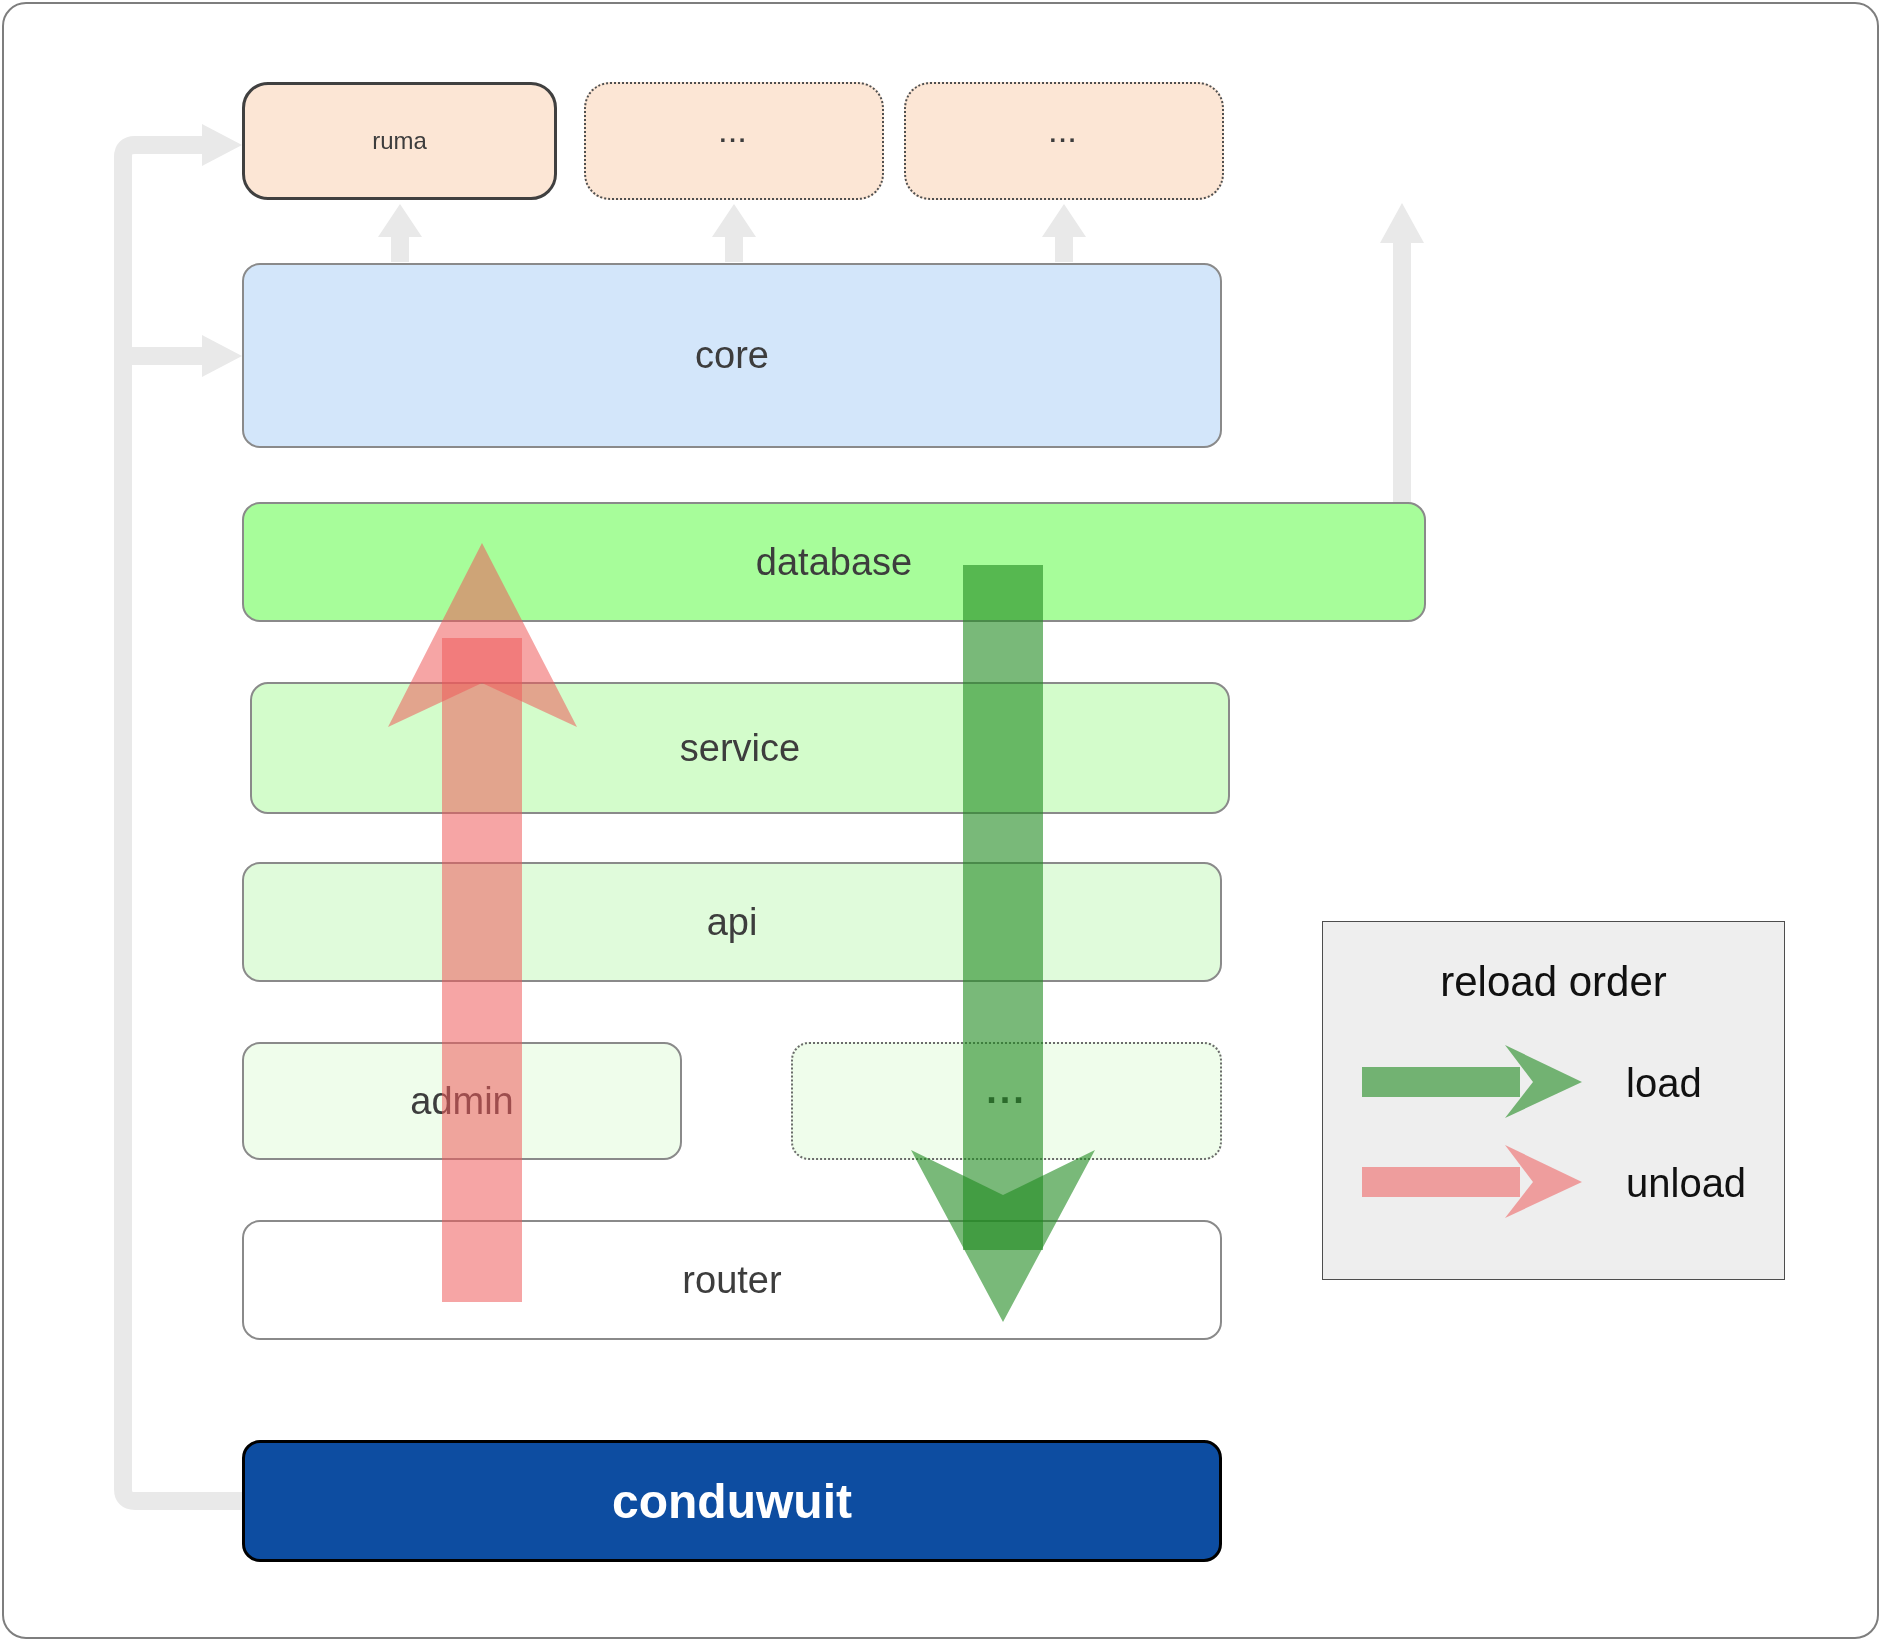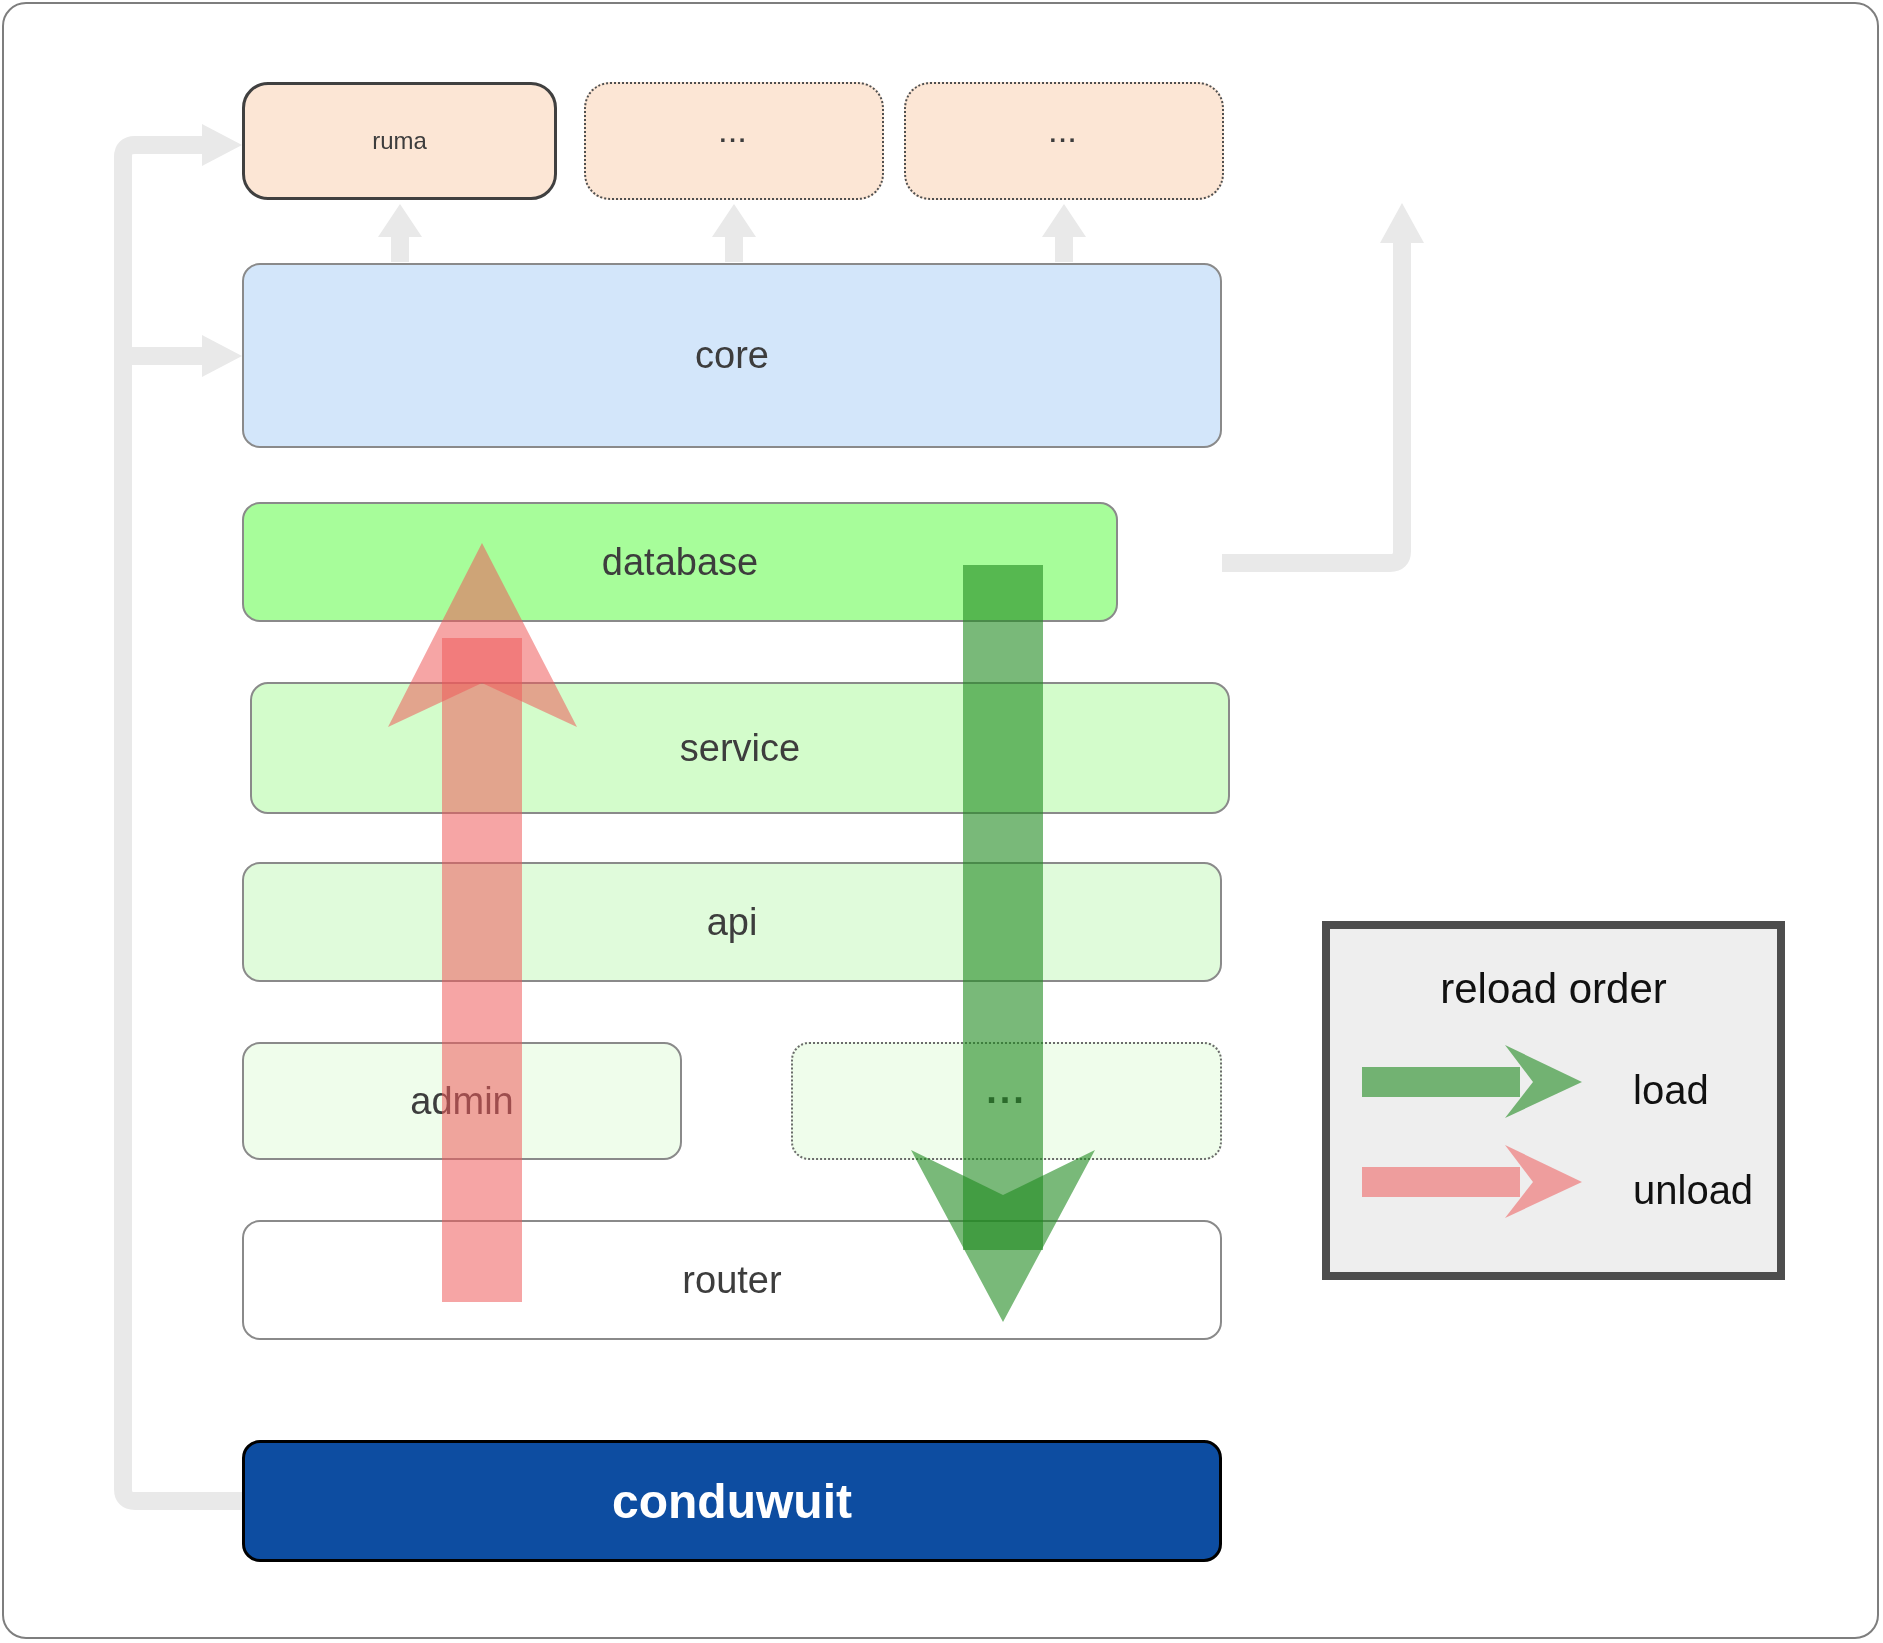--- a/index.html
+++ b/index.html
@@ -19,21 +19,21 @@
     z-index:1;font-size:38px;color:#3d3d3d;
   }
   .node.toprow{border-radius:26px;border:3px solid #404040;font-size:24px;}
   .node.toprow.dotted{border:2px dotted #4f4f4f;}
   .node.mid{border-radius:18px;border:2px solid #8a8a8a;}
   .node.dottedmid{border-radius:18px;border:2px dotted #6b6b6b;}
   .node.app{border-radius:18px;border:3px solid #000;font-weight:bold;font-size:48px;}
   .dots{font-weight:bold;letter-spacing:3px;transform:translateY(-0.28em);}
   .legend{
     position:absolute;left:1322px;top:921px;width:463px;height:359px;box-sizing:border-box;
-    border:8px solid #22c55e;z-index:1;
+    border:1px solid #22c55e;z-index:1;
   }
   .legend-title{
     position:absolute;left:0;top:36px;width:100%;text-align:center;
     font-size:42px;color:#111;
   }
   .legend-label{
     position:absolute;left:303px;font-size:40px;color:#111;transform:translateY(-50%);
   }
   .legend-label.l1{top:161px;}
   .legend-label.l2{top:261px;}
@@ -69,21 +69,21 @@
     <span class="dots">...</span>
   </div>
   <div class="node toprow dotted" style="left: 904px; top: 82px; width: 320px; height: 118px; background-color: rgb(252, 230, 213);">
     <span class="dots">...</span>
   </div>
 
   <div class="node mid" style="left: 242px; top: 263px; width: 980px; height: 185px; background-color: rgb(211, 230, 250);">
     <span>core</span>
   </div>
 
-  <div class="node mid" style="left: 242px; top: 502px; width: 876px; height: 120px; background-color: rgb(167, 253, 154);">
+  <div class="node mid" style="left: 242px; top: 502px; width: 1184px; height: 120px; background-color: rgb(167, 253, 154);">
     <span>database</span>
   </div>
 
   <div class="node mid" style="left: 250px; top: 682px; width: 980px; height: 132px; background-color: rgb(211, 252, 203);">
     <span>service</span>
   </div>
 
   <div class="node mid" style="left: 242px; top: 1042px; width: 440px; height: 118px; background-color: rgb(239, 253, 235);">
     <span>admin</span>
   </div>

